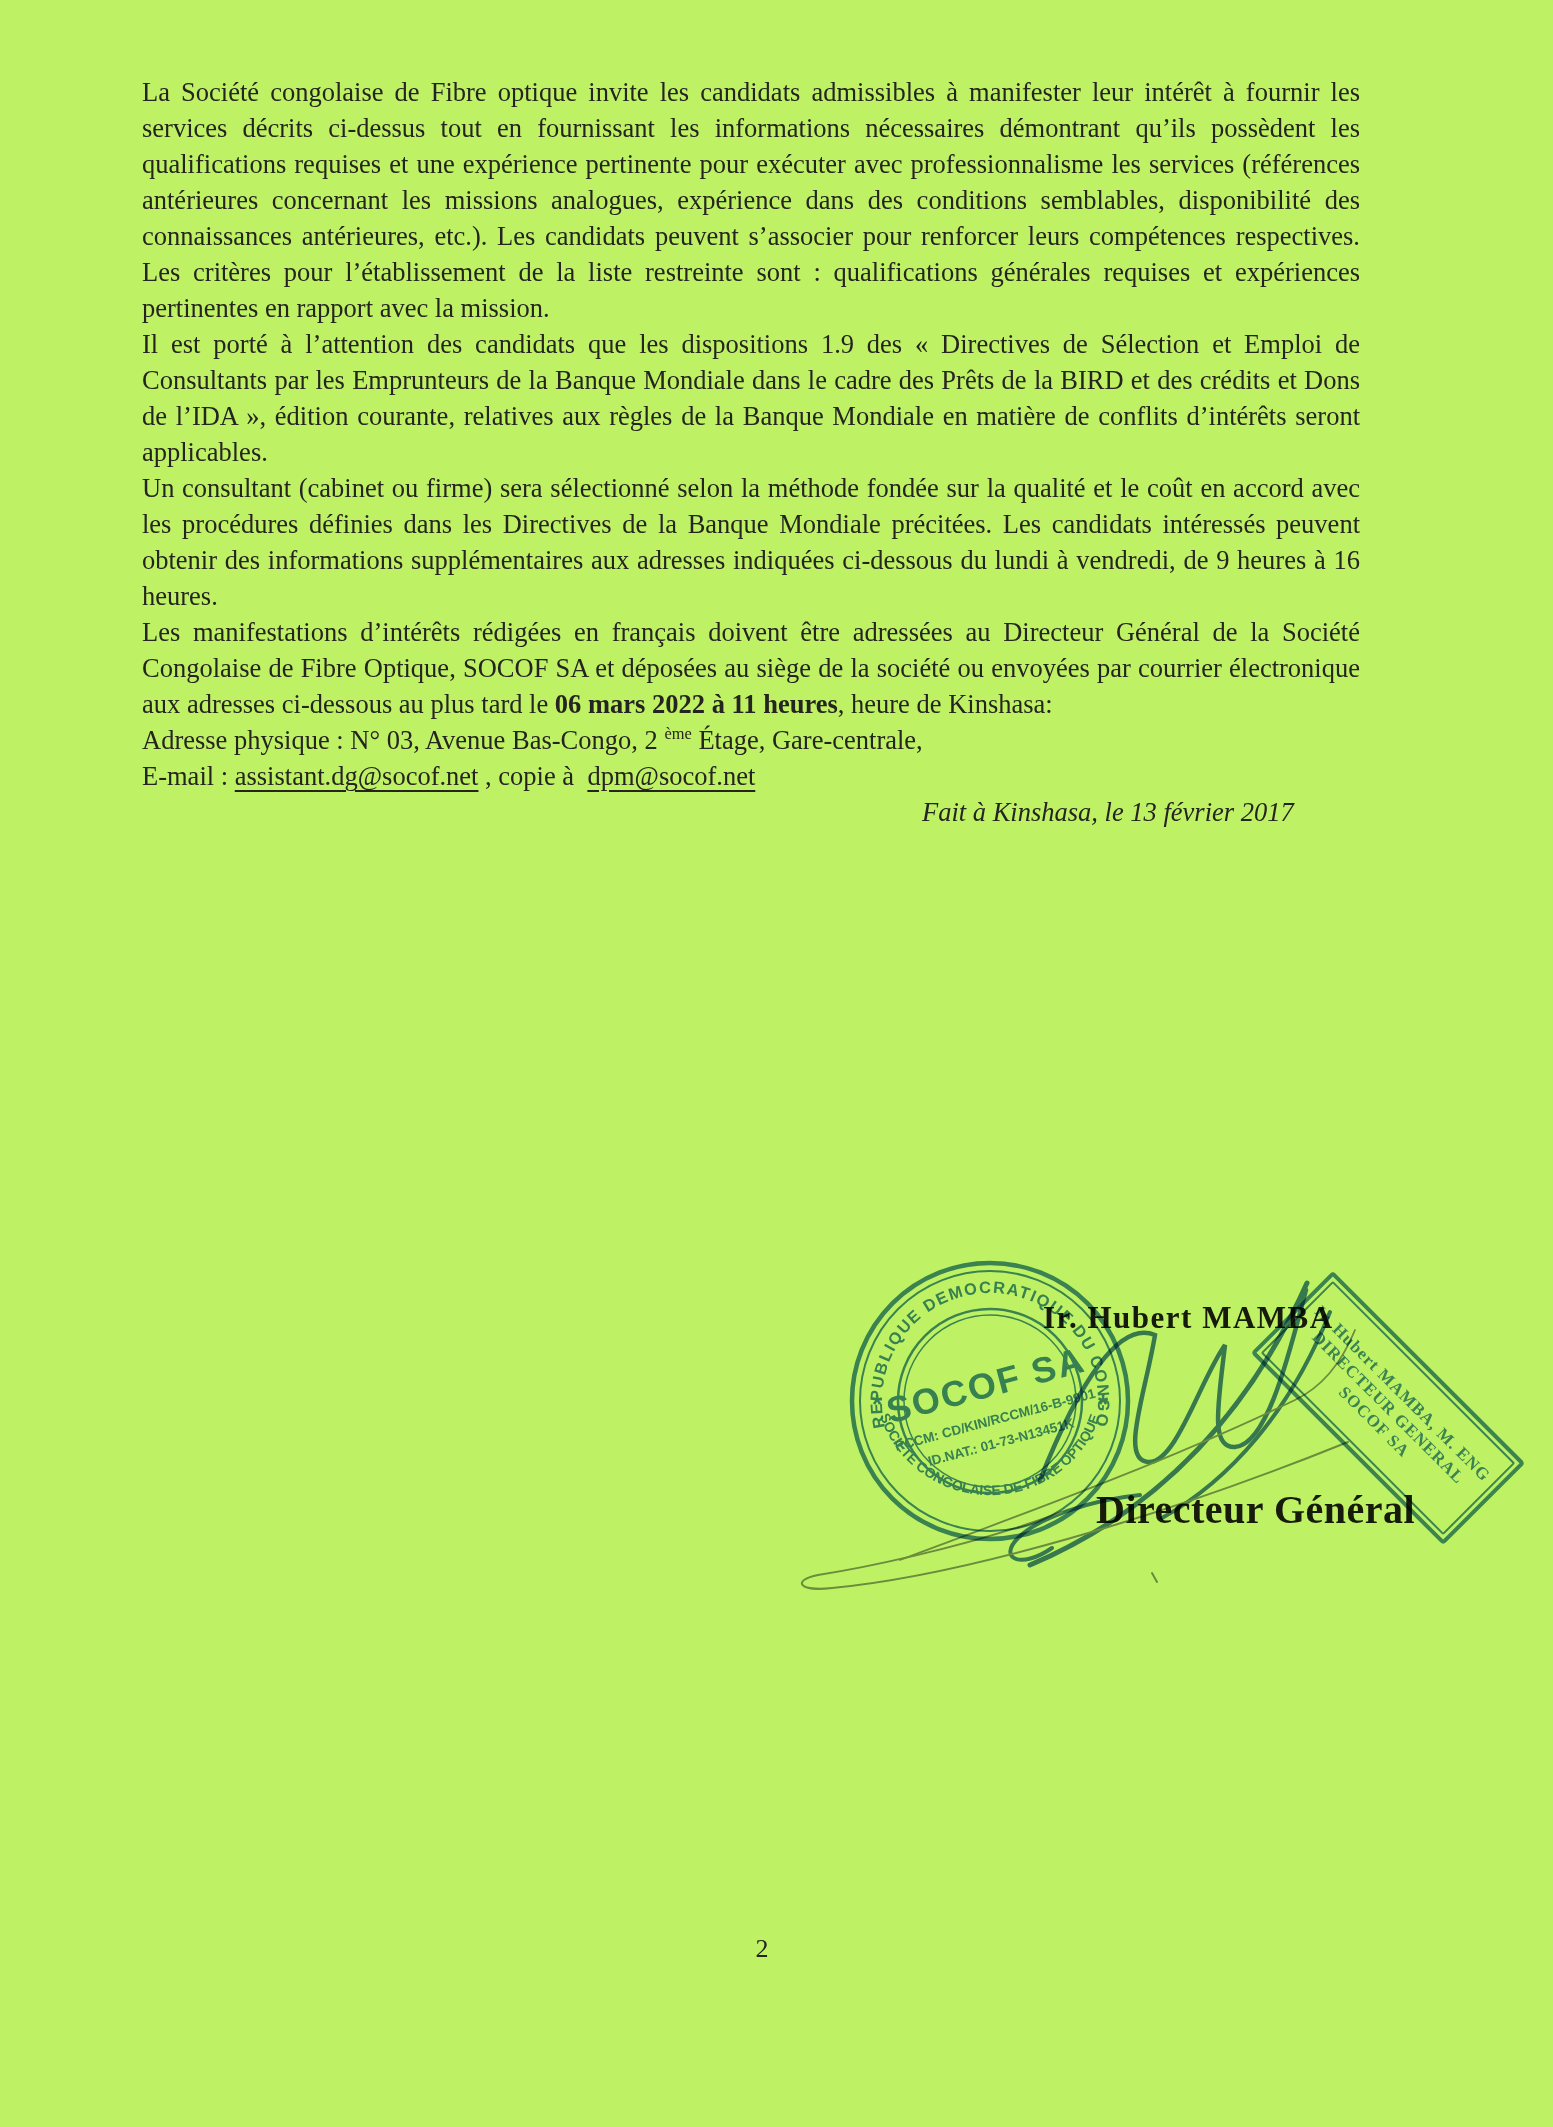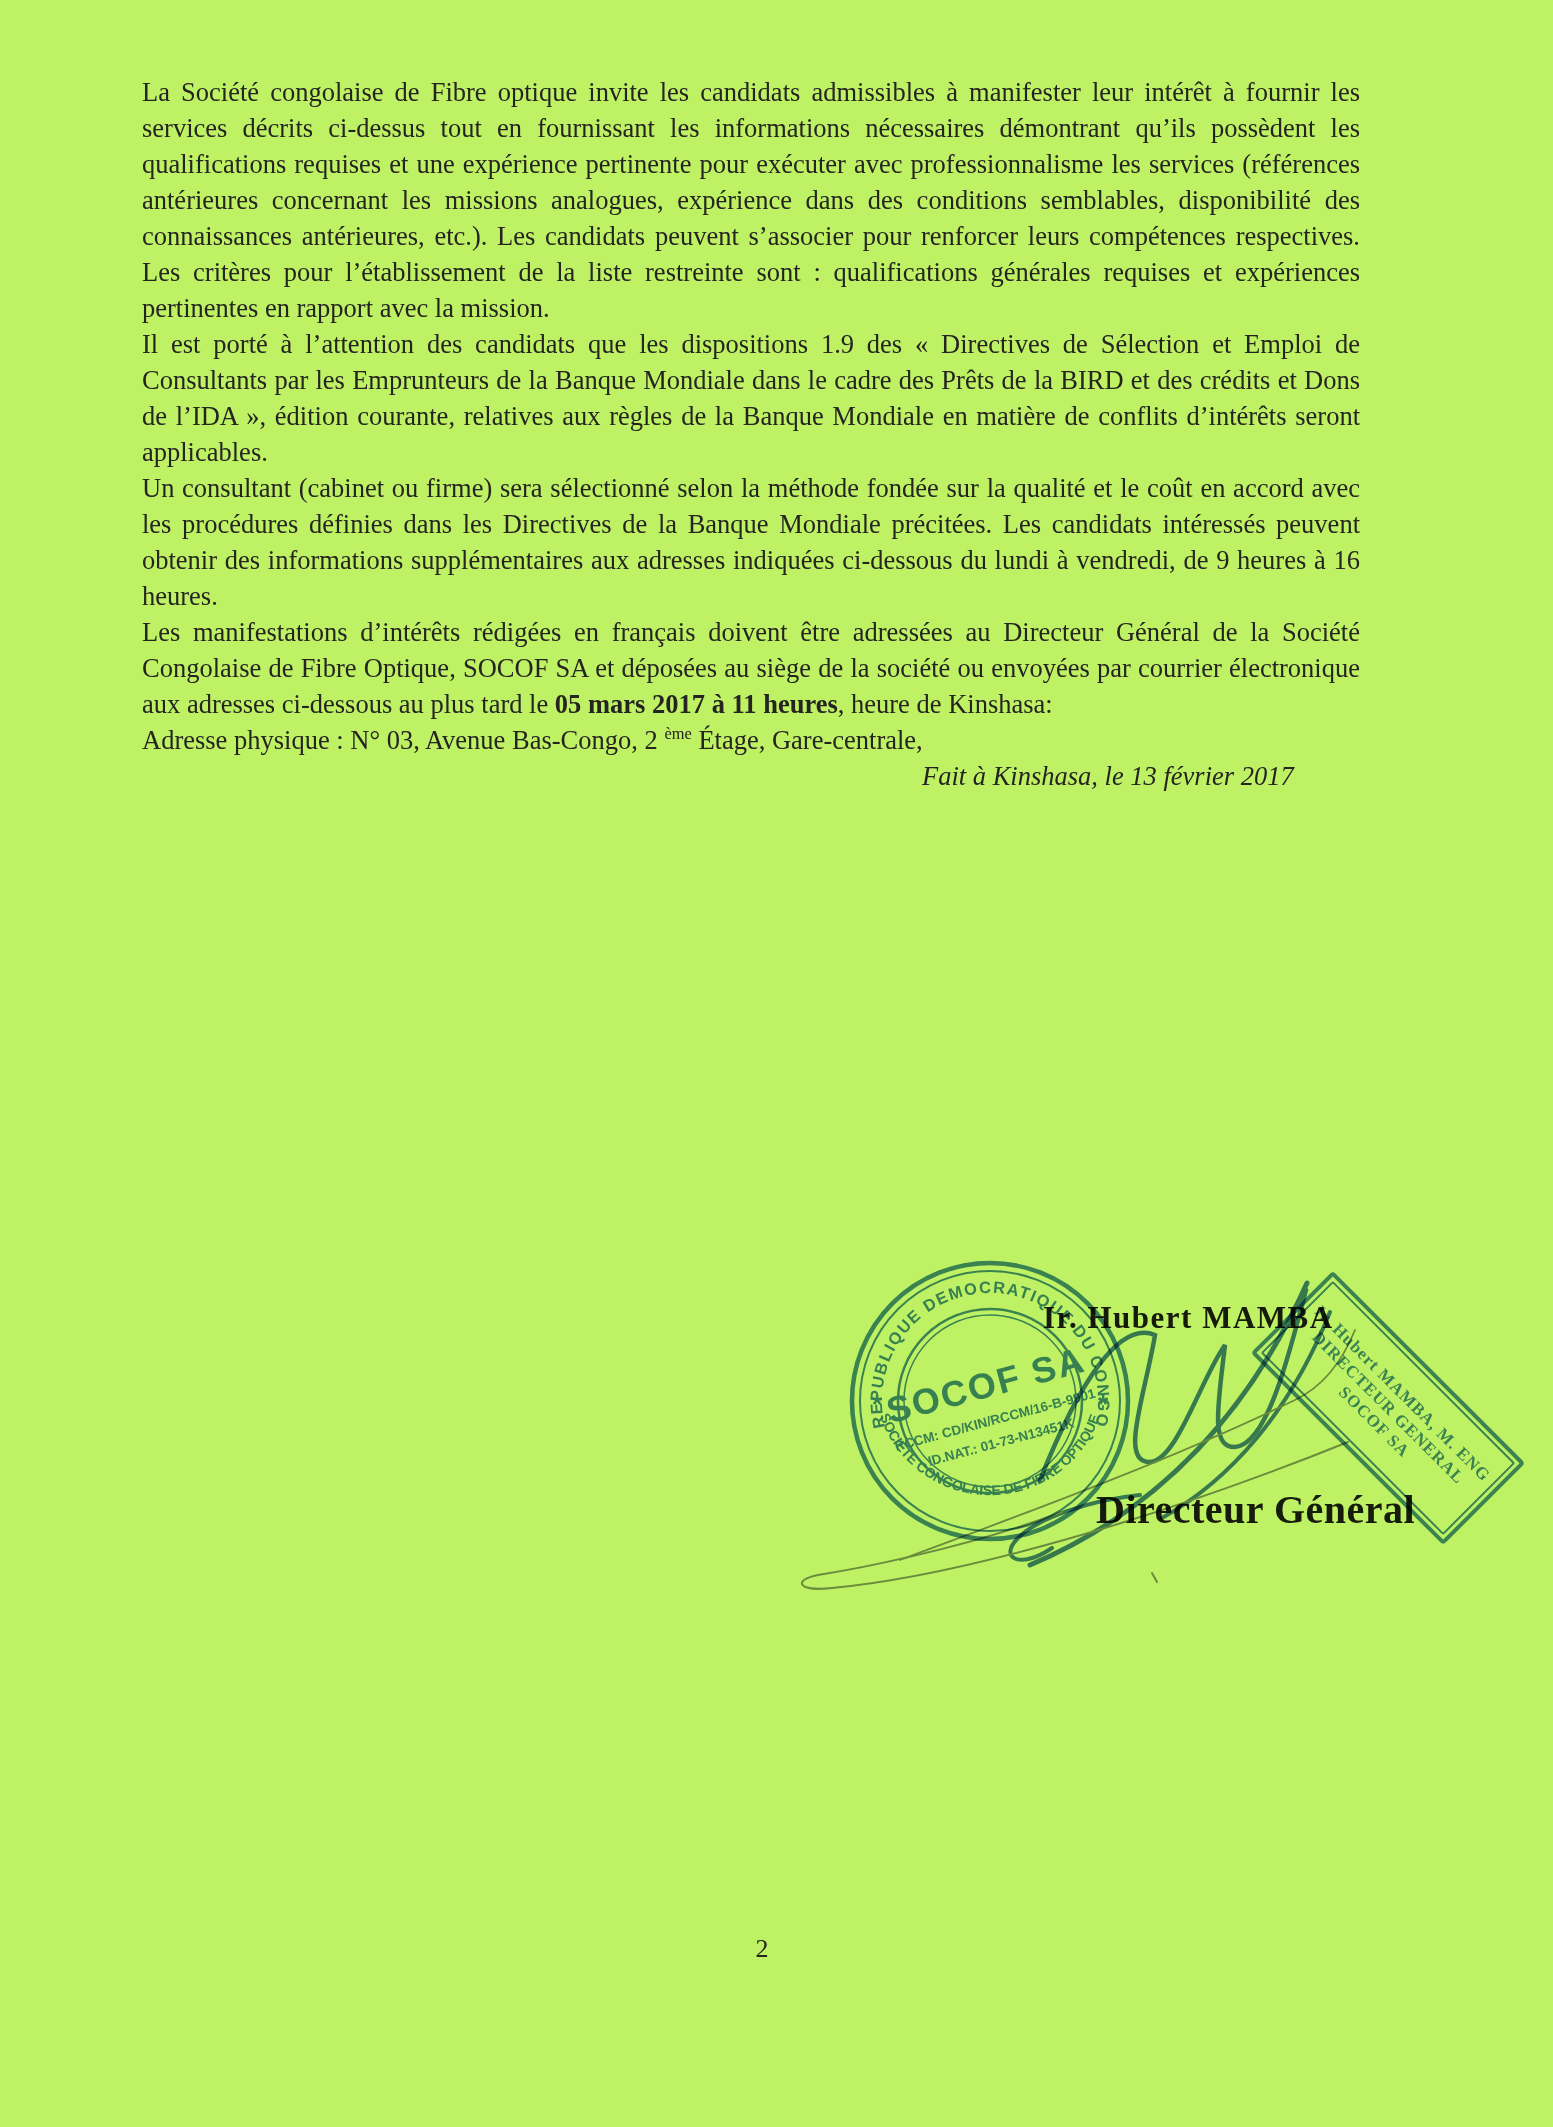--- a/index.html
+++ b/index.html
@@ -52,24 +52,25 @@
 </style>
 </head>
 <body>
 
 <div class="page">
 
   <div class="textcol">
     <p>La Société congolaise de Fibre optique invite les candidats admissibles à manifester leur intérêt à fournir les services décrits ci-dessus tout en fournissant les informations nécessaires démontrant qu’ils possèdent les qualifications requises et une expérience pertinente pour exécuter avec professionnalisme les services (références antérieures concernant les missions analogues, expérience dans des conditions semblables, disponibilité des connaissances antérieures, etc.). Les candidats peuvent s’associer pour renforcer leurs compétences respectives. Les critères pour l’établissement de la liste restreinte sont : qualifications générales requises et expériences pertinentes en rapport avec la mission.</p>
     <p class="gap">Il est porté à l’attention des candidats que les dispositions 1.9 des « Directives de Sélection et Emploi de Consultants par les Emprunteurs de la Banque Mondiale dans le cadre des Prêts de la BIRD et des crédits et Dons de l’IDA », édition courante, relatives aux règles de la Banque Mondiale en matière de conflits d’intérêts seront applicables.</p>
     <p class="gap">Un consultant (cabinet ou firme) sera sélectionné selon la méthode fondée sur la qualité et le coût en accord avec les procédures définies dans les Directives de la Banque Mondiale précitées. Les candidats intéressés peuvent obtenir des informations supplémentaires aux adresses indiquées ci-dessous du lundi à vendredi, de 9 heures à 16 heures.</p>
-    <p class="gap"><span>Les manifestations d’intérêts rédigées en français doivent être adressées au Directeur Général de la Société Congolaise de Fibre Optique, SOCOF SA et déposées au siège de la société ou envoyées par courrier électronique aux adresses ci-dessous au plus tard le </span><b>05 mars 2017 à 11 heures</b><span>, heure de Kinshasa:</span></p>
+    <p class="gap"><span>Les manifestations d’intérêts rédigées en français doivent être adressées au Directeur Général de la Société Congolaise de Fibre Optique, SOCOF SA et déposées au siège de la société ou envoyées par courrier électronique aux adresses ci-dessous au plus tard le </span><b>06 mars 2022 à 11 heures</b><span>, heure de Kinshasa:</span></p>
 
     <p class="gap addr">
       <span class="line"><span>Adresse physique : N° 03, Avenue Bas-Congo, 2 </span><sup class="ord">ème</sup><span> Étage, Gare-centrale,</span></span>
+      <span class="line"><span>E-mail : </span><span class="email">assistant.dg@socof.net</span><span> , copie à </span>&nbsp;<span class="email">dpm@socof.net</span></span>
     </p>
 
     <p class="dateline">Fait à Kinshasa, le 13 février 2017</p>
   </div>
 
   <svg class="sig-svg" width="953" height="560" viewBox="0 0 953 560">
     <g fill="none" stroke-linecap="round">
       <path d="M 707,133 C 650,260 560,360 430,415" stroke="#4a80c3" stroke-width="5"></path>
       <path d="M 440,330 C 480,230 520,170 555,185 C 545,245 520,310 548,312 C 576,314 600,230 625,195 C 618,255 610,298 635,297 C 668,295 690,200 706,140" stroke="#4a80c3" stroke-width="4.5"></path>
       <path d="M 452,398 C 420,420 398,408 418,388 C 438,368 490,350 540,345" stroke="#4a80c3" stroke-width="4"></path>

